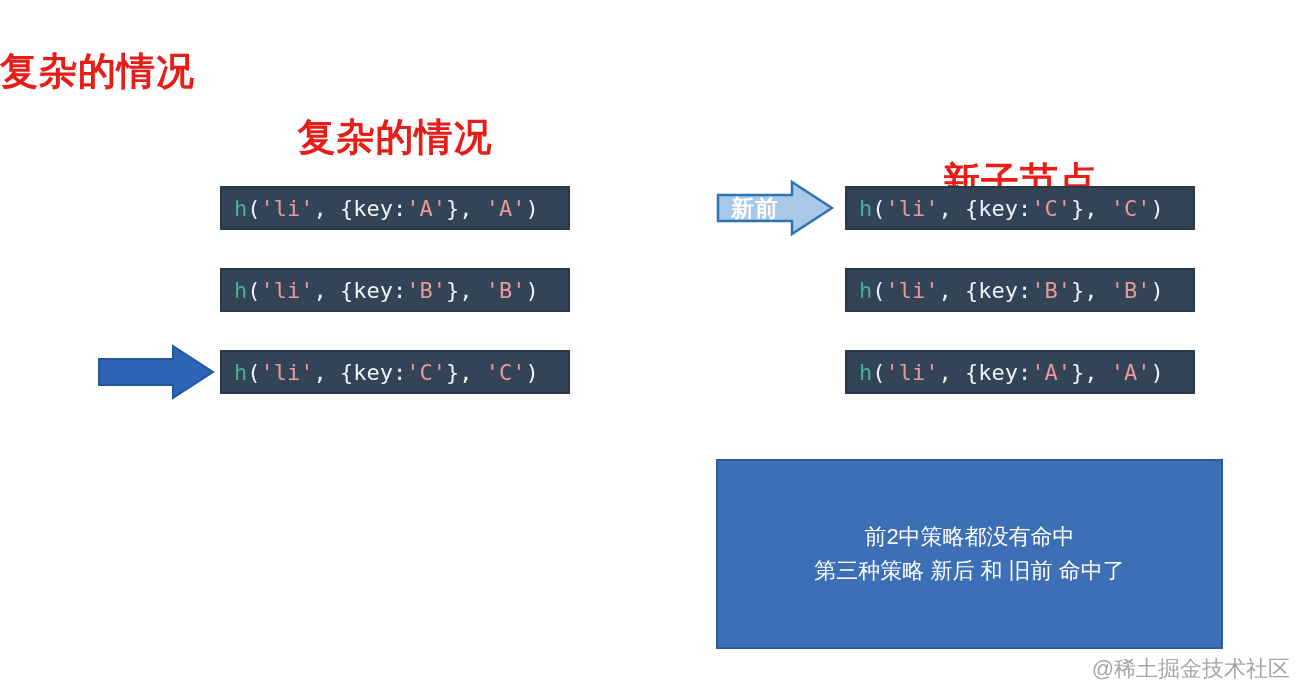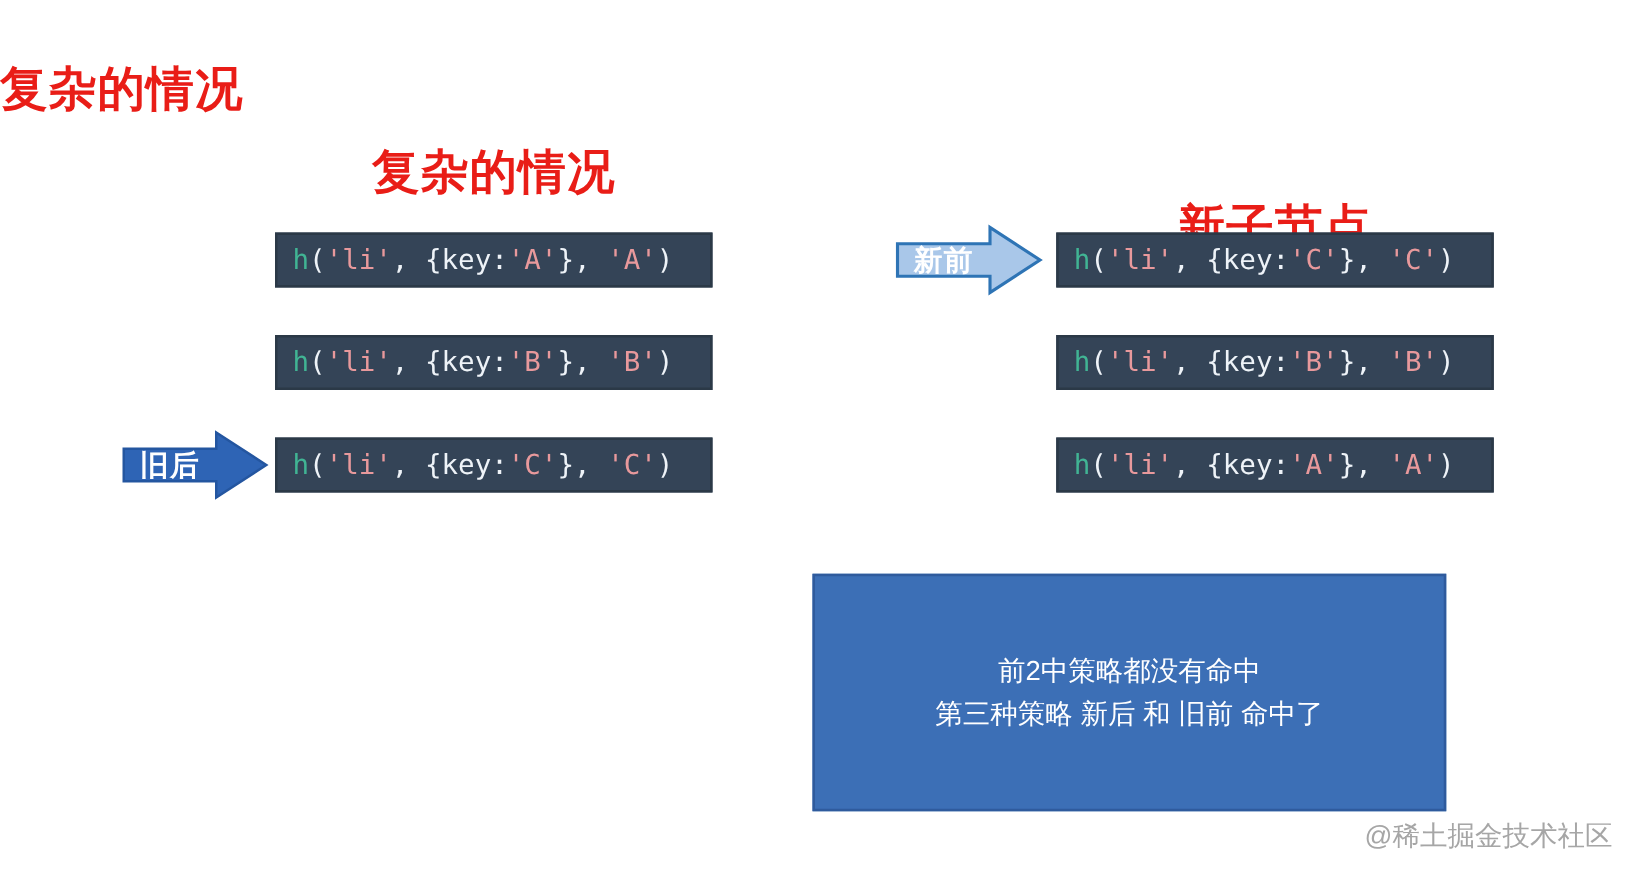--- a/index.html
+++ b/index.html
@@ -32,21 +32,21 @@
             background:var(--code-bg);border:2px solid var(--code-border);
             display:flex;align-items:center;padding-left:12px;
             font-family:"DejaVu Sans Mono","Liberation Mono",monospace;
             font-size:22px;white-space:pre;}
   .col-left .code-box{left:122px;}
   .col-right .code-box{left:128px;}
   .tok-fn{color:var(--code-fn);}
   .tok-str{color:var(--code-str);}
   .tok-pun{color:var(--code-pun);}
 
-  .note-box{position:absolute;left:650px;top:459px;width:507px;height:190px;box-sizing:border-box;
+  .note-box{position:absolute;left:716px;top:459px;width:507px;height:190px;box-sizing:border-box;
             background:var(--note-bg);border:2px solid var(--note-border);
             display:flex;flex-direction:column;align-items:center;justify-content:center;
             color:#ffffff;font-size:22px;line-height:34px;text-align:right;font-weight:400;}
 
   .watermark{position:absolute;right:14px;bottom:13px;font-size:22px;color:var(--watermark);}
 </style>
 </head>
 <body>
 
 <div class="stage">
@@ -61,21 +61,20 @@
         <div class="code-box"><span class="tok-fn">h</span><span class="tok-pun">(</span><span class="tok-str">'li'</span><span class="tok-pun">, {key:</span><span class="tok-str">'A'</span><span class="tok-pun">}, </span><span class="tok-str">'A'</span><span class="tok-pun">)</span></div>
       </div>
       <div class="row">
         <div class="code-box"><span class="tok-fn">h</span><span class="tok-pun">(</span><span class="tok-str">'li'</span><span class="tok-pun">, {key:</span><span class="tok-str">'B'</span><span class="tok-pun">}, </span><span class="tok-str">'B'</span><span class="tok-pun">)</span></div>
       </div>
       <div class="row">
         <div class="arrow dark">
           <svg viewBox="0 0 117 56">
             <polygon points="1,15 75,15 75,2 115,28 75,54 75,41 1,41"></polygon>
           </svg>
-          <span class="arrow-label">旧后</span>
         </div>
         <div class="code-box"><span class="tok-fn">h</span><span class="tok-pun">(</span><span class="tok-str">'li'</span><span class="tok-pun">, {key:</span><span class="tok-str">'C'</span><span class="tok-pun">}, </span><span class="tok-str">'C'</span><span class="tok-pun">)</span></div>
       </div>
     </div>
   <div class="column col-right">
       <div class="row">
         <div class="arrow light">
           <svg viewBox="0 0 117 56">
             <polygon points="1,15 75,15 75,2 115,28 75,54 75,41 1,41"></polygon>
           </svg>

